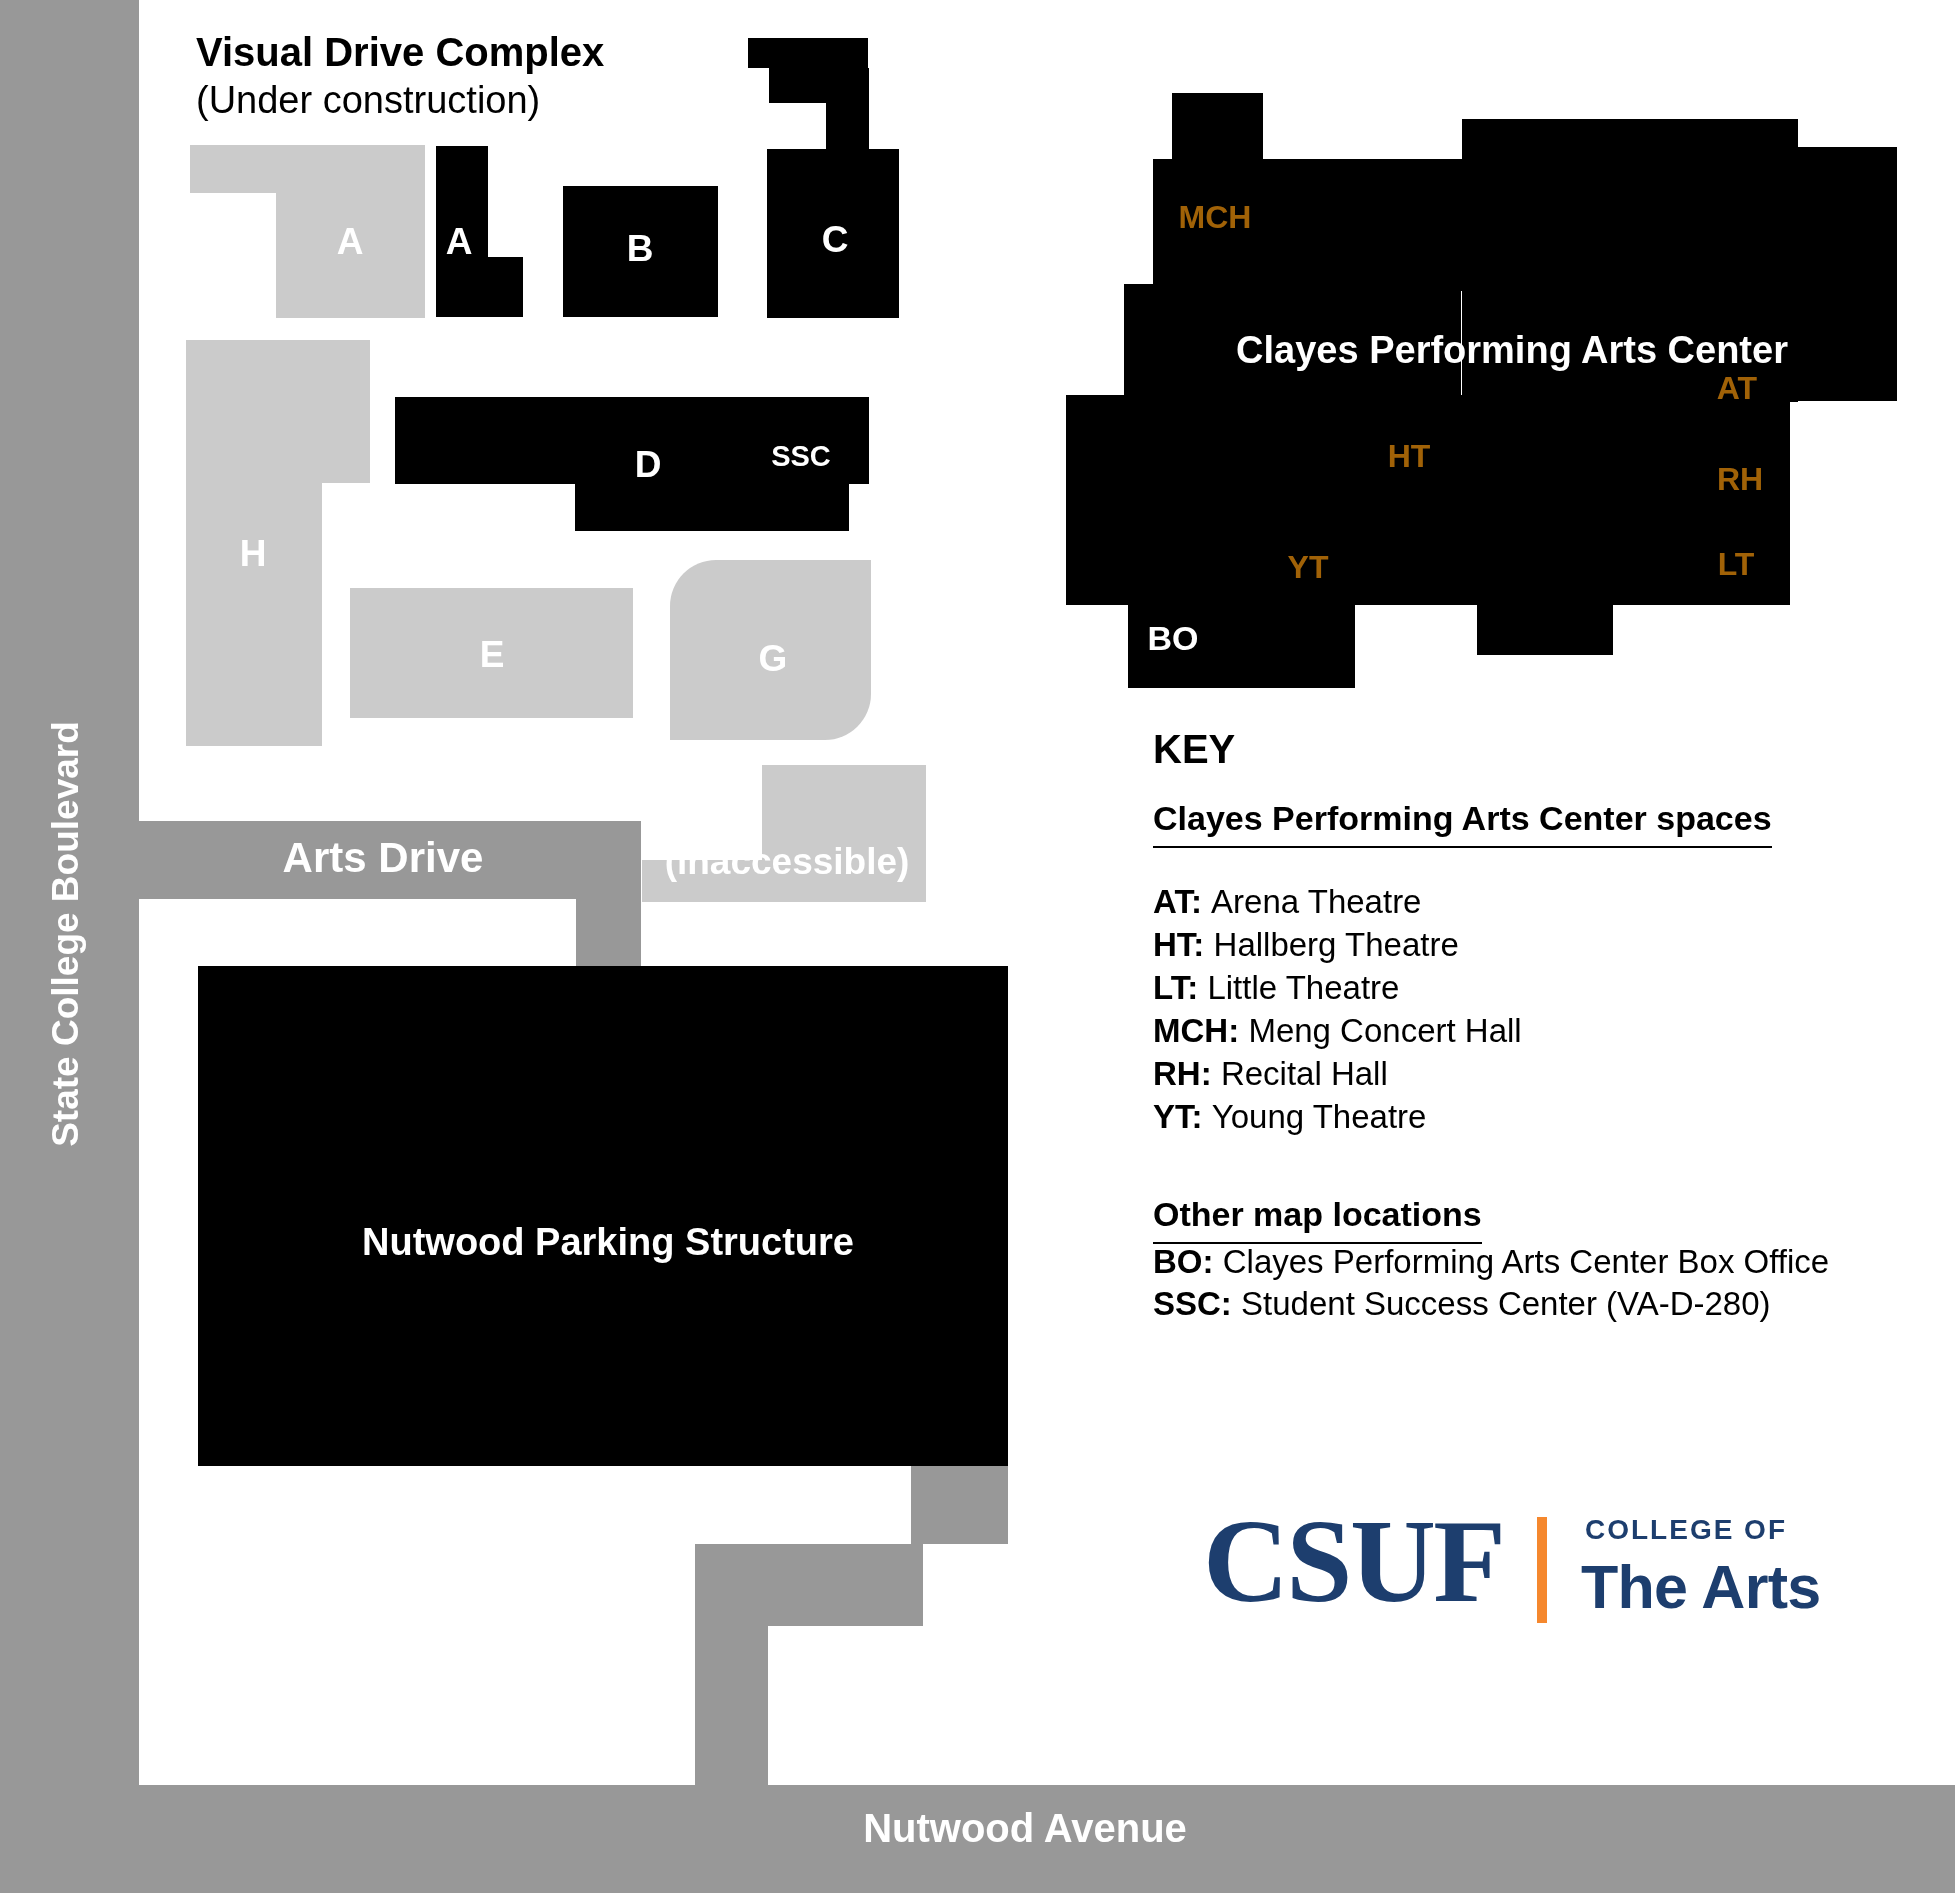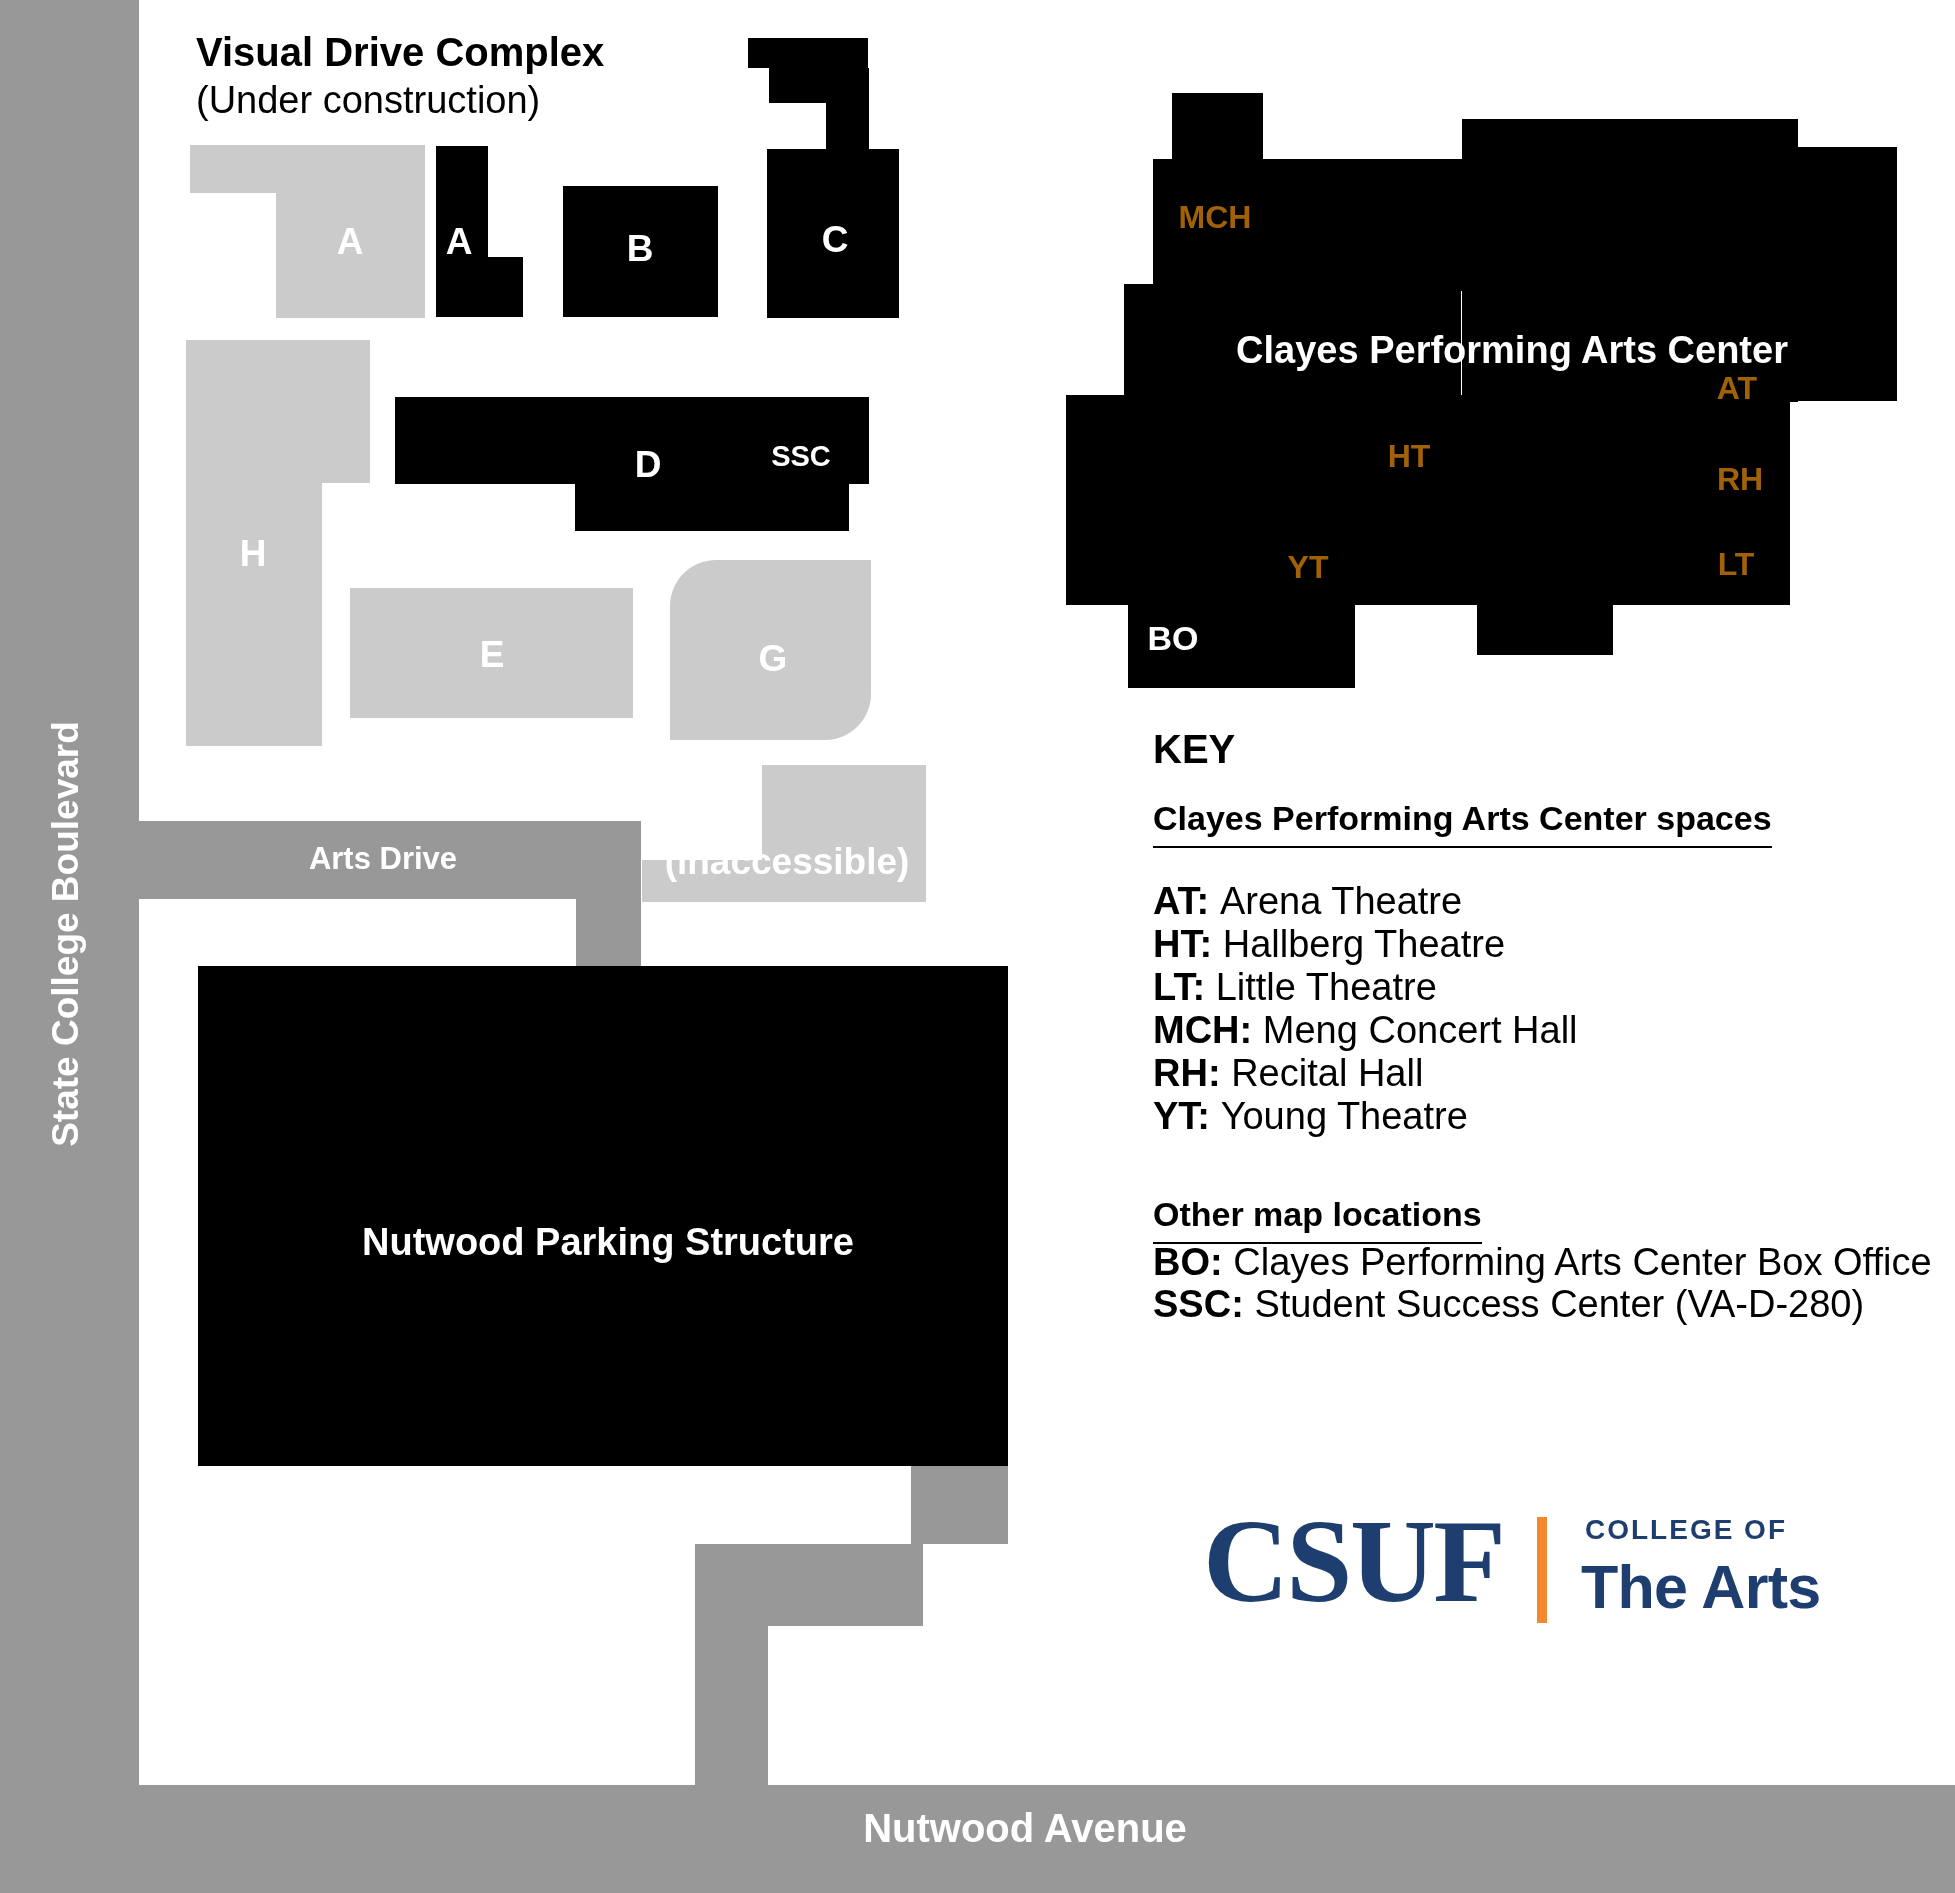--- a/index.html
+++ b/index.html
@@ -47,21 +47,21 @@
     color: #ffffff; font-weight: bold; font-size: 37px;
     text-align: center; line-height: 40px; white-space: nowrap;
   }
   .key-heading { position: absolute; left: 1153px; top: 727px; font-size: 40px; font-weight: bold; }
   .key-section-title {
     position: absolute; left: 1153px;
     font-size: 34px; font-weight: bold;
     padding-bottom: 8px; border-bottom: 2.6px solid #000;
     white-space: nowrap;
   }
-  .key-list { position: absolute; left: 1153px; font-size: 38px; line-height: 43px; white-space: nowrap; }
+  .key-list { position: absolute; left: 1153px; font-size: 33px; line-height: 43px; white-space: nowrap; }
   .key-list .row { display: block; }
   .key-list .abbr { font-weight: bold; }
   .key-list .nm { font-weight: normal; margin-left: 0.28em; }
   .logo-csuf {
     position: absolute; left: 1203px; top: 1502px;
     font-family: "Liberation Serif", "DejaVu Serif", serif;
     font-weight: bold; font-size: 119px; line-height: 1;
     letter-spacing: -2.6px; color: #1D3E6E; white-space: nowrap;
   }
   .logo-bar { position: absolute; left: 1537px; top: 1517px; width: 10px; height: 106px; background: #F5882E; }
@@ -73,21 +73,21 @@
   .logo-thearts {
     position: absolute; left: 1581px; top: 1552px;
     font-size: 61px; font-weight: bold; letter-spacing: -0.7px;
     color: #1D3E6E; white-space: nowrap;
   }
   .f56 { font-size: 37px; }
   .f52 { font-size: 34px; }
   .f48 { font-size: 32px; }
   .f44 { font-size: 29px; }
   .f57 { font-size: 38px; margin-top: 8px; }
-  .f58 { font-size: 31px; text-align: right; }
+  .f58 { font-size: 42px; text-align: right; }
   .f60 { font-size: 40px; }
 </style>
 </head>
 <body>
 
 <div class="map">
 
   <div class="road" style="left:0; top:0; width:139px; height:1894px;"></div>
   <div class="road" style="left:139px; top:821px; width:502px; height:78px;"></div>
   <div class="road" style="left:576px; top:896px; width:65px; height:73px;"></div>

